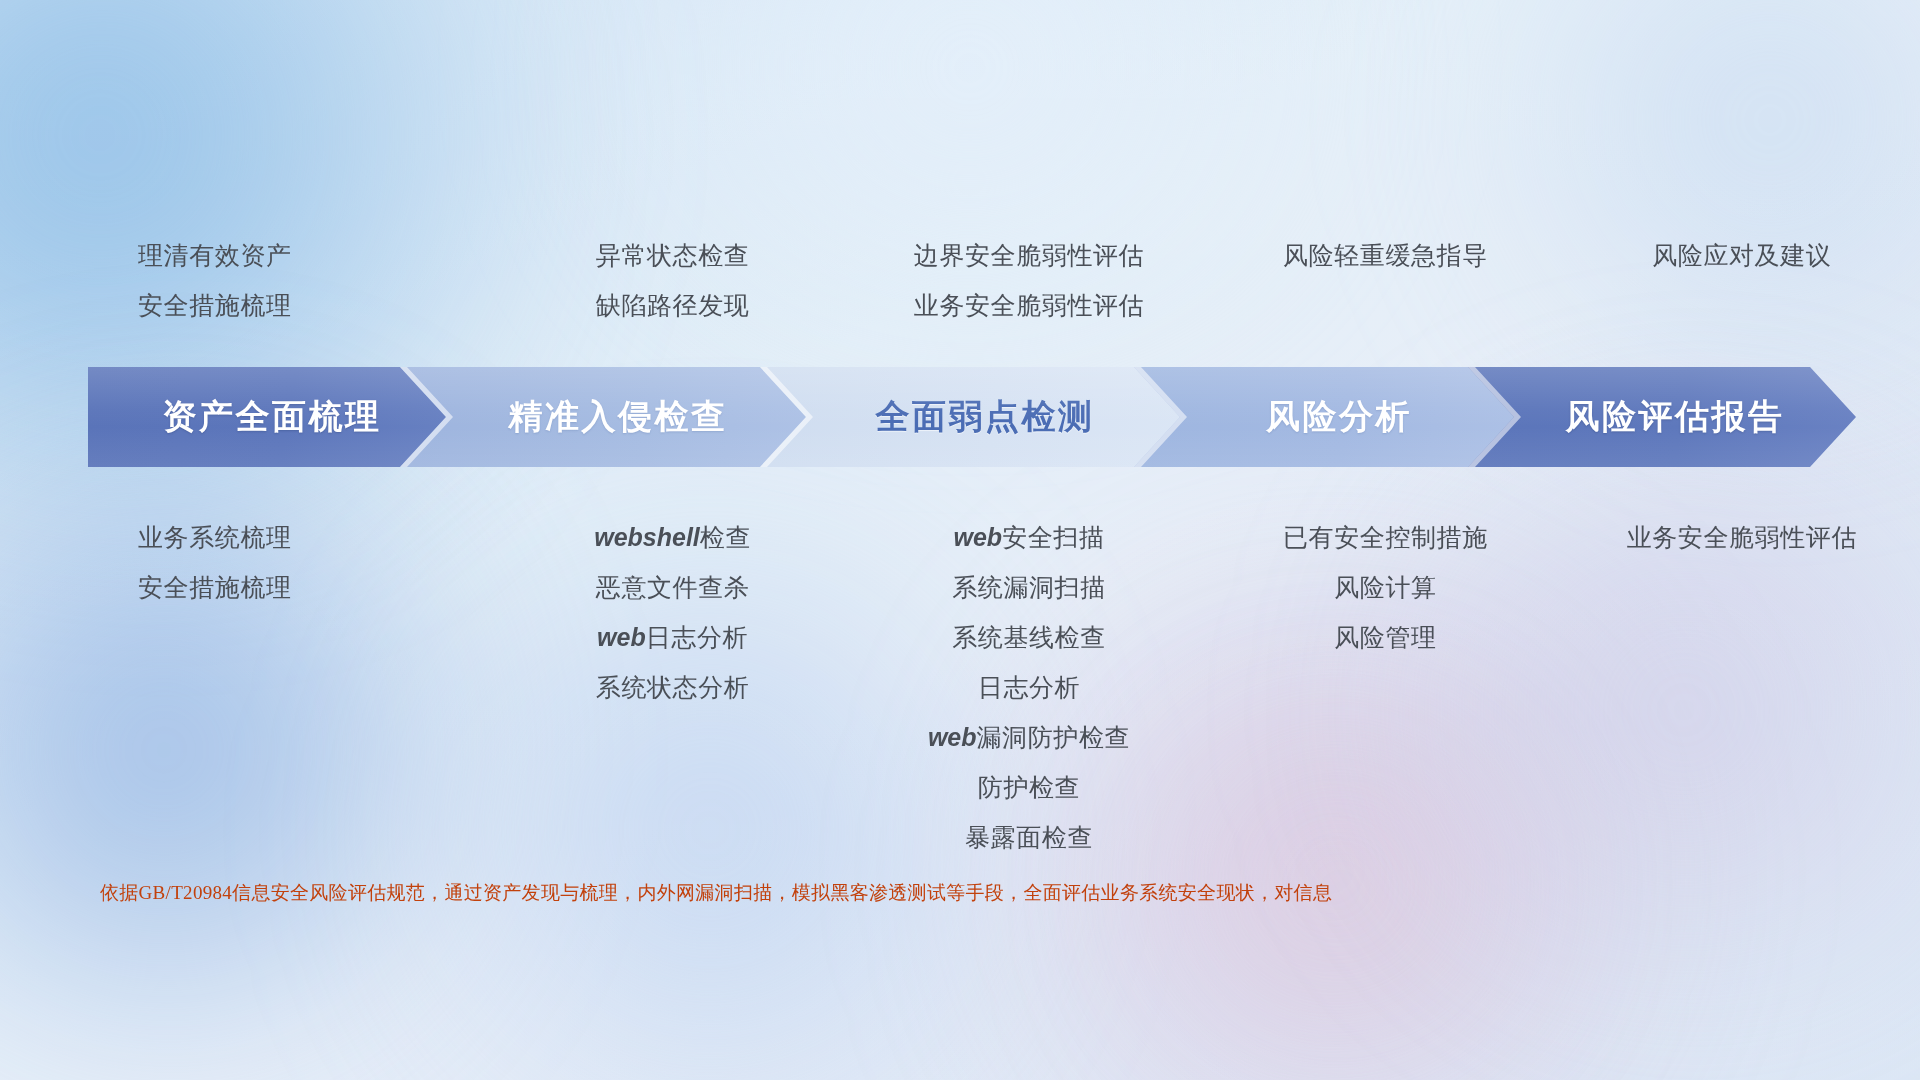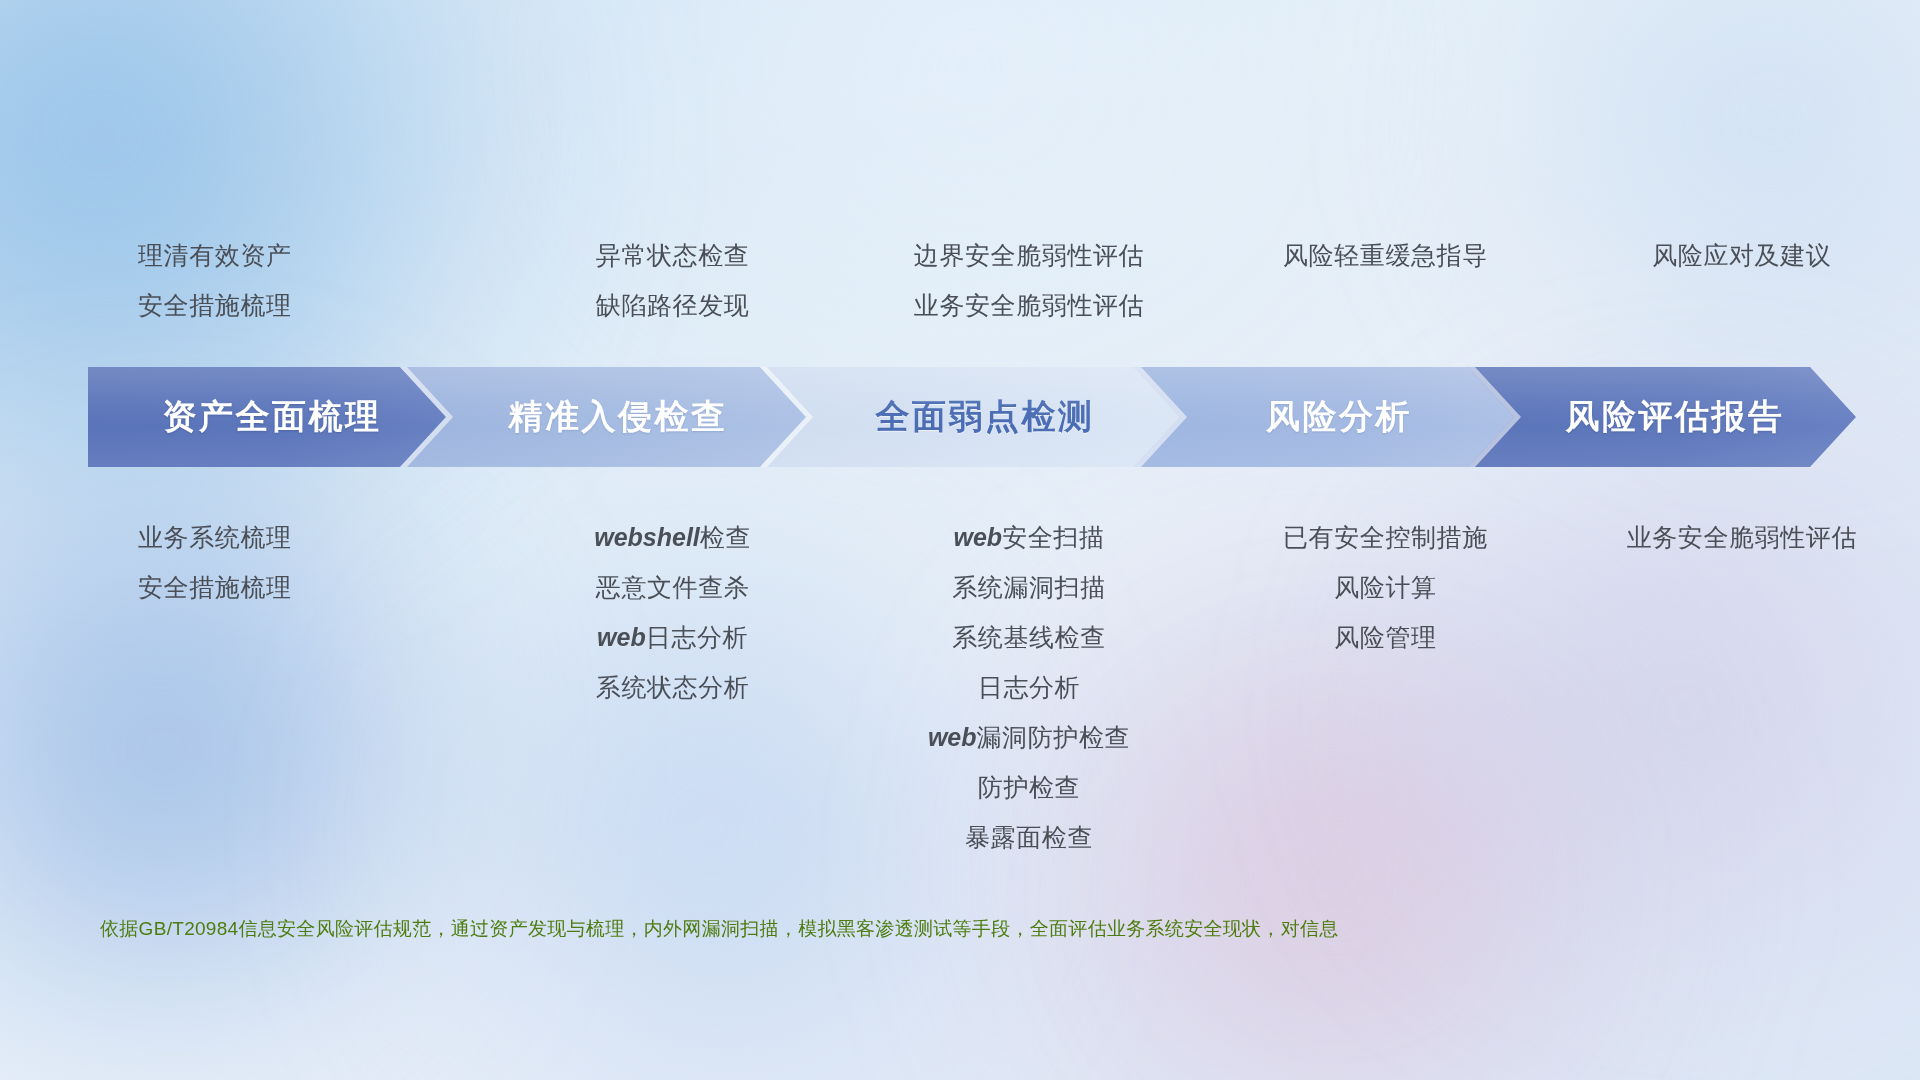--- a/index.html
+++ b/index.html
@@ -82,22 +82,22 @@
     background:linear-gradient(180deg, rgba(255,255,255,.16) 0%, rgba(255,255,255,.03) 42%, rgba(255,255,255,0) 60%, rgba(255,255,255,.07) 100%);}
 
   
   .notch{position:absolute;top:0;height:100px;width:58px;pointer-events:none;
     -webkit-clip-path:polygon(0 0, 46px 50%, 0 100%, 7px 100%, 53px 50%, 7px 0);
     clip-path:polygon(0 0, 46px 50%, 0 100%, 7px 100%, 53px 50%, 7px 0);
     background:rgba(255,255,255,.55);}
   .n1{left:312px;} .n2{left:672px;} .n3{left:1046px;} .n4{left:1380px;}
 
   
-  .footer{position:absolute;left:100px;top:912px;width:1560px;
-    font-size:19px;line-height:34px;color:#4d7c0f;letter-spacing:.3px;}
+  .footer{position:absolute;left:100px;top:876px;width:1560px;
+    font-size:19px;line-height:34px;color:#c2410c;letter-spacing:.3px;font-family:Liberation Serif, serif;}
   .footer .ln{display:block;white-space:nowrap;}
 </style>
 </head>
 <body>
 
 <div id="stage">
 
   <div class="bg-base"></div>
   <div class="bg-blob b7"></div>
   <div class="bg-blob b1"></div>

